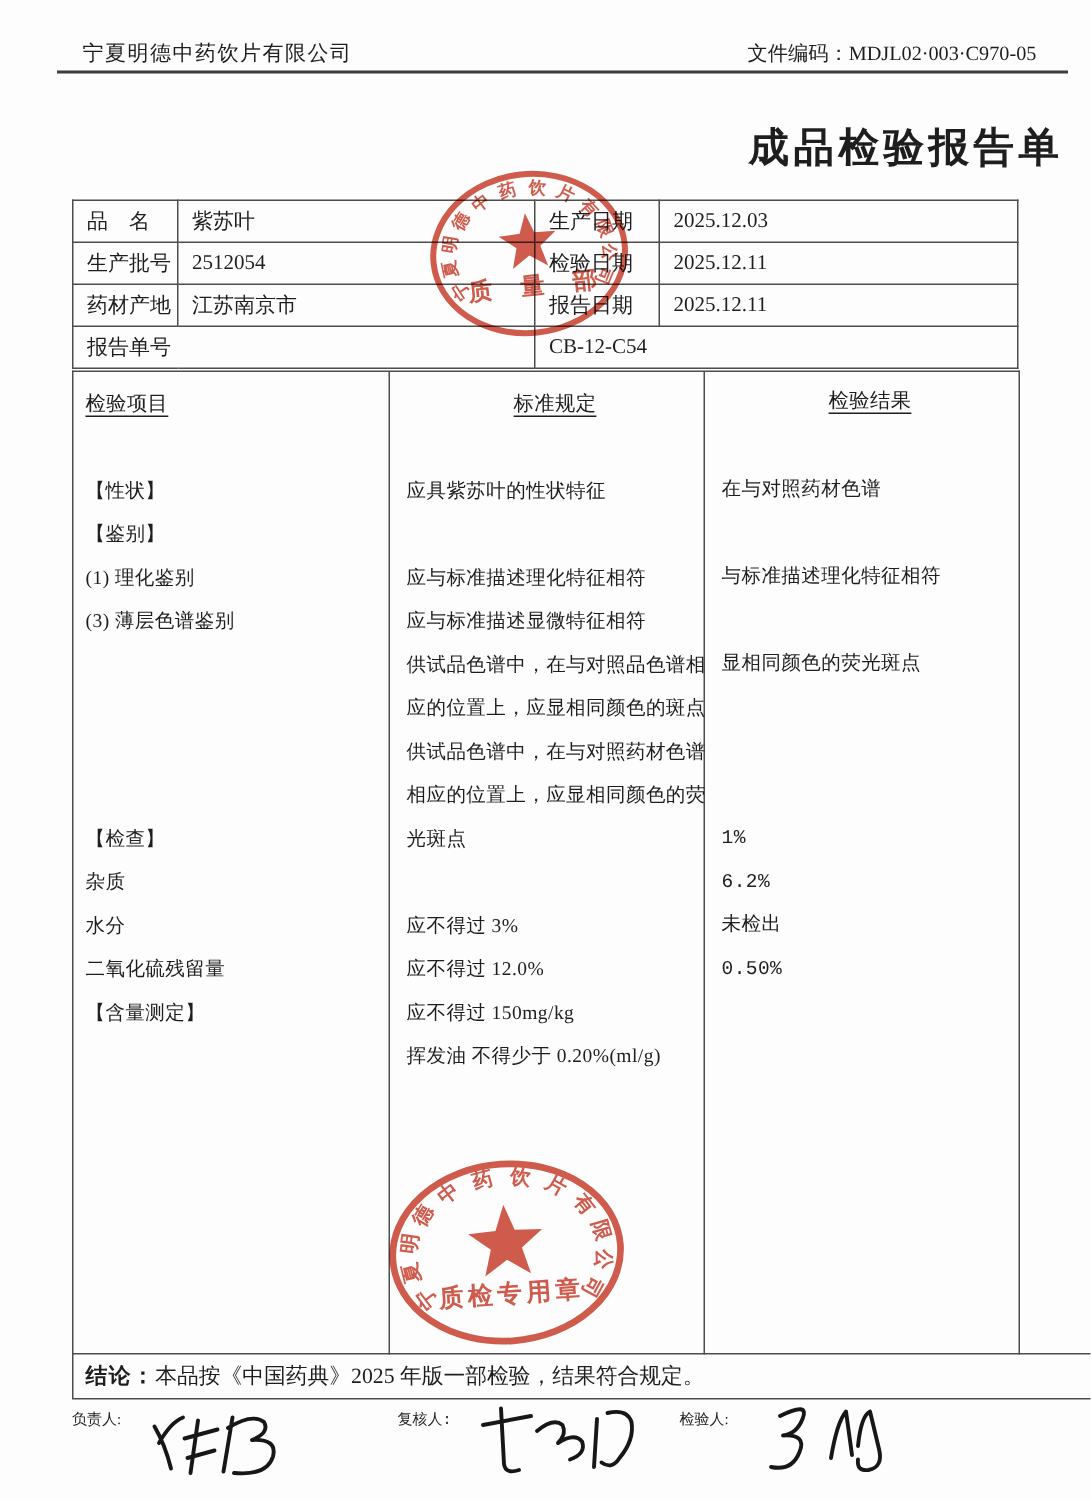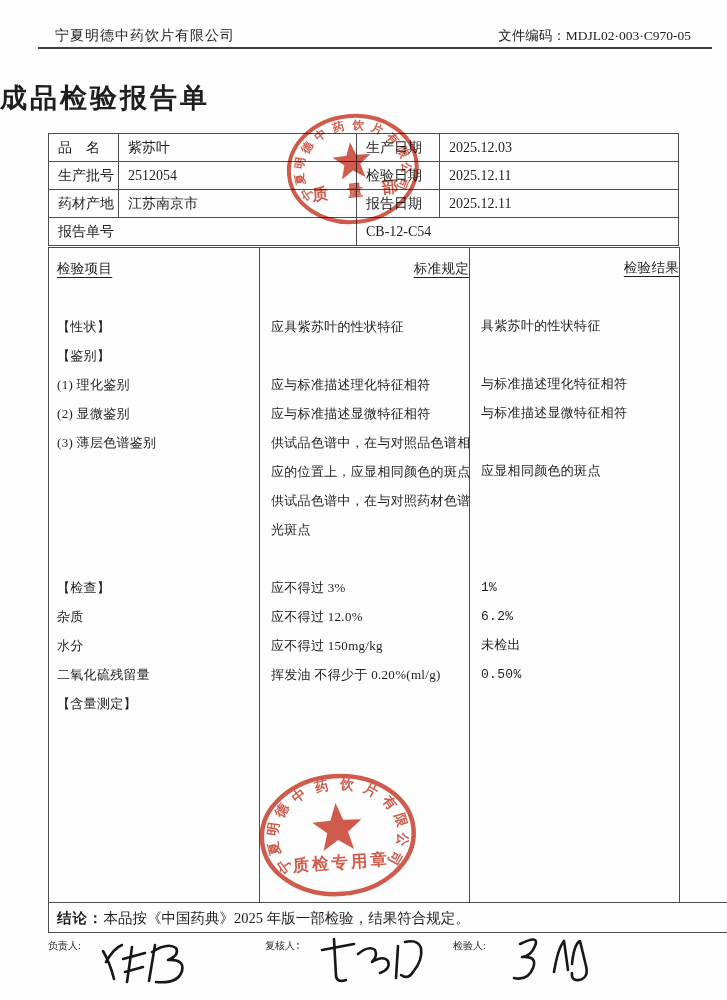--- a/index.html
+++ b/index.html
@@ -3,39 +3,39 @@
 <meta charset="utf-8">
 <style>
   html,body{margin:0;padding:0;}
   body{width:727px;height:1000px;position:relative;background:#fdfdfd;
        font-family:"Liberation Serif","DejaVu Serif",serif;color:#1e1e1e;}
   .abs{position:absolute;}
   
   .hdr-company{left:55px;top:27px;font-size:14px;letter-spacing:1px;}
   .hdr-code{right:36px;top:27px;font-size:13.5px;}
   .hdr-rule{left:38px;top:47px;width:674px;height:0;border-top:2px solid #3c3c3c;}
-  .title{left:0;top:80px;width:709px;text-align:left;font-size:27px;font-weight:bold;letter-spacing:3px;}
+  .title{left:0;top:80px;width:709px;text-align:right;font-size:27px;font-weight:bold;letter-spacing:3px;}
   
   table.info{position:absolute;left:48px;top:133px;border-collapse:collapse;table-layout:fixed;
              width:630px;font-size:14px;}
   table.info td{border:1px solid #4d4d4d;height:27px;padding:0 0 0 9px;white-space:nowrap;overflow:hidden;}
   table.info{border:1.5px solid #4d4d4d;}
   td.justify{padding-right:14px;}
   td.justify span{display:flex;justify-content:space-between;}
   
   .main{left:48px;top:247px;width:630px;height:655px;border:1.5px solid #4d4d4d;border-bottom:none;font-size:13px;letter-spacing:.3px;}
   .vline{position:absolute;top:0;bottom:0;width:0;border-left:1px solid #4d4d4d;}
   .v1{left:210px;}.v2{left:420px;}
   .col{position:absolute;top:6px;height:640px;}
   .colA{left:0;width:210px;padding-left:8px;}
   .colB{left:211px;width:209px;padding-left:11px;}
   .colC{left:421px;width:209px;padding-left:11px;font-family:Liberation Mono, monospace;}
   .ln{height:29px;line-height:29px;white-space:nowrap;}
   .ln.hd{text-decoration:underline;text-underline-offset:4px;font-size:13.5px;}
-  .ln.hd.ctr{text-align:right;padding-right:11px;}
+  .ln.hd.ctr{text-align:center;padding-right:11px;}
   
   .conclusion{left:48px;top:902px;width:694px;height:31px;border:1.5px solid #4d4d4d;
               line-height:30px;font-size:14.5px;padding-left:8px;box-sizing:border-box;white-space:nowrap;}
   .conclusion b{letter-spacing:1px;}
   .sign-label{top:939px;font-size:10px;}
   .lab1{left:48px;}.lab2{left:265px;font-family:Liberation Mono, monospace;}.lab3{left:453px;}
   .sig{position:absolute;}
   .sig path{fill:none;stroke:#171717;stroke-width:2.6;stroke-linecap:round;stroke-linejoin:round;}
   
   .stamp{position:absolute;mix-blend-mode:multiply;opacity:.83;}
@@ -90,21 +90,20 @@
 
   <div class="abs main">
     <div class="vline v1"></div>
     <div class="vline v2"></div>
     <div class="col colA">
         <div class="ln hd">检验项目</div>
         <div class="ln">&nbsp;</div>
         <div class="ln">【性状】</div>
         <div class="ln">【鉴别】</div>
         <div class="ln">(1) 理化鉴别</div>
-        <div class="ln">(2) 显微鉴别</div>
         <div class="ln">(3) 薄层色谱鉴别</div>
         <div class="ln">&nbsp;</div>
         <div class="ln">&nbsp;</div>
         <div class="ln">&nbsp;</div>
         <div class="ln">&nbsp;</div>
         <div class="ln">【检查】</div>
         <div class="ln">杂质</div>
         <div class="ln">水分</div>
         <div class="ln">二氧化硫残留量</div>
         <div class="ln">【含量测定】</div>
@@ -112,36 +111,36 @@
     <div class="col colB">
         <div class="ln hd ctr">标准规定</div>
         <div class="ln">&nbsp;</div>
         <div class="ln">应具紫苏叶的性状特征</div>
         <div class="ln">&nbsp;</div>
         <div class="ln">应与标准描述理化特征相符</div>
         <div class="ln">应与标准描述显微特征相符</div>
         <div class="ln">供试品色谱中，在与对照品色谱相</div>
         <div class="ln">应的位置上，应显相同颜色的斑点</div>
         <div class="ln">供试品色谱中，在与对照药材色谱</div>
+        <div class="ln">相应的位置上，应显相同颜色的荧</div>
         <div class="ln">光斑点</div>
         <div class="ln">&nbsp;</div>
         <div class="ln">应不得过 3%</div>
         <div class="ln">应不得过 12.0%</div>
         <div class="ln">应不得过 150mg/kg</div>
         <div class="ln">挥发油 不得少于 0.20%(ml/g)</div>
       </div>
     <div class="col colC">
         <div class="ln hd ctr">检验结果</div>
         <div class="ln">&nbsp;</div>
-        <div class="ln">具紫苏叶的性状特征</div>
+        <div class="ln">在与对照药材色谱</div>
         <div class="ln">&nbsp;</div>
         <div class="ln">与标准描述理化特征相符</div>
-        <div class="ln">与标准描述显微特征相符</div>
-        <div class="ln">&nbsp;</div>
-        <div class="ln">应显相同颜色的斑点</div>
+        <div class="ln">&nbsp;</div>
+        <div class="ln">显相同颜色的荧光斑点</div>
         <div class="ln">&nbsp;</div>
         <div class="ln">&nbsp;</div>
         <div class="ln">&nbsp;</div>
         <div class="ln">1%</div>
         <div class="ln">6.2%</div>
         <div class="ln">未检出</div>
         <div class="ln">0.50%</div>
       </div>
   </div>
 

